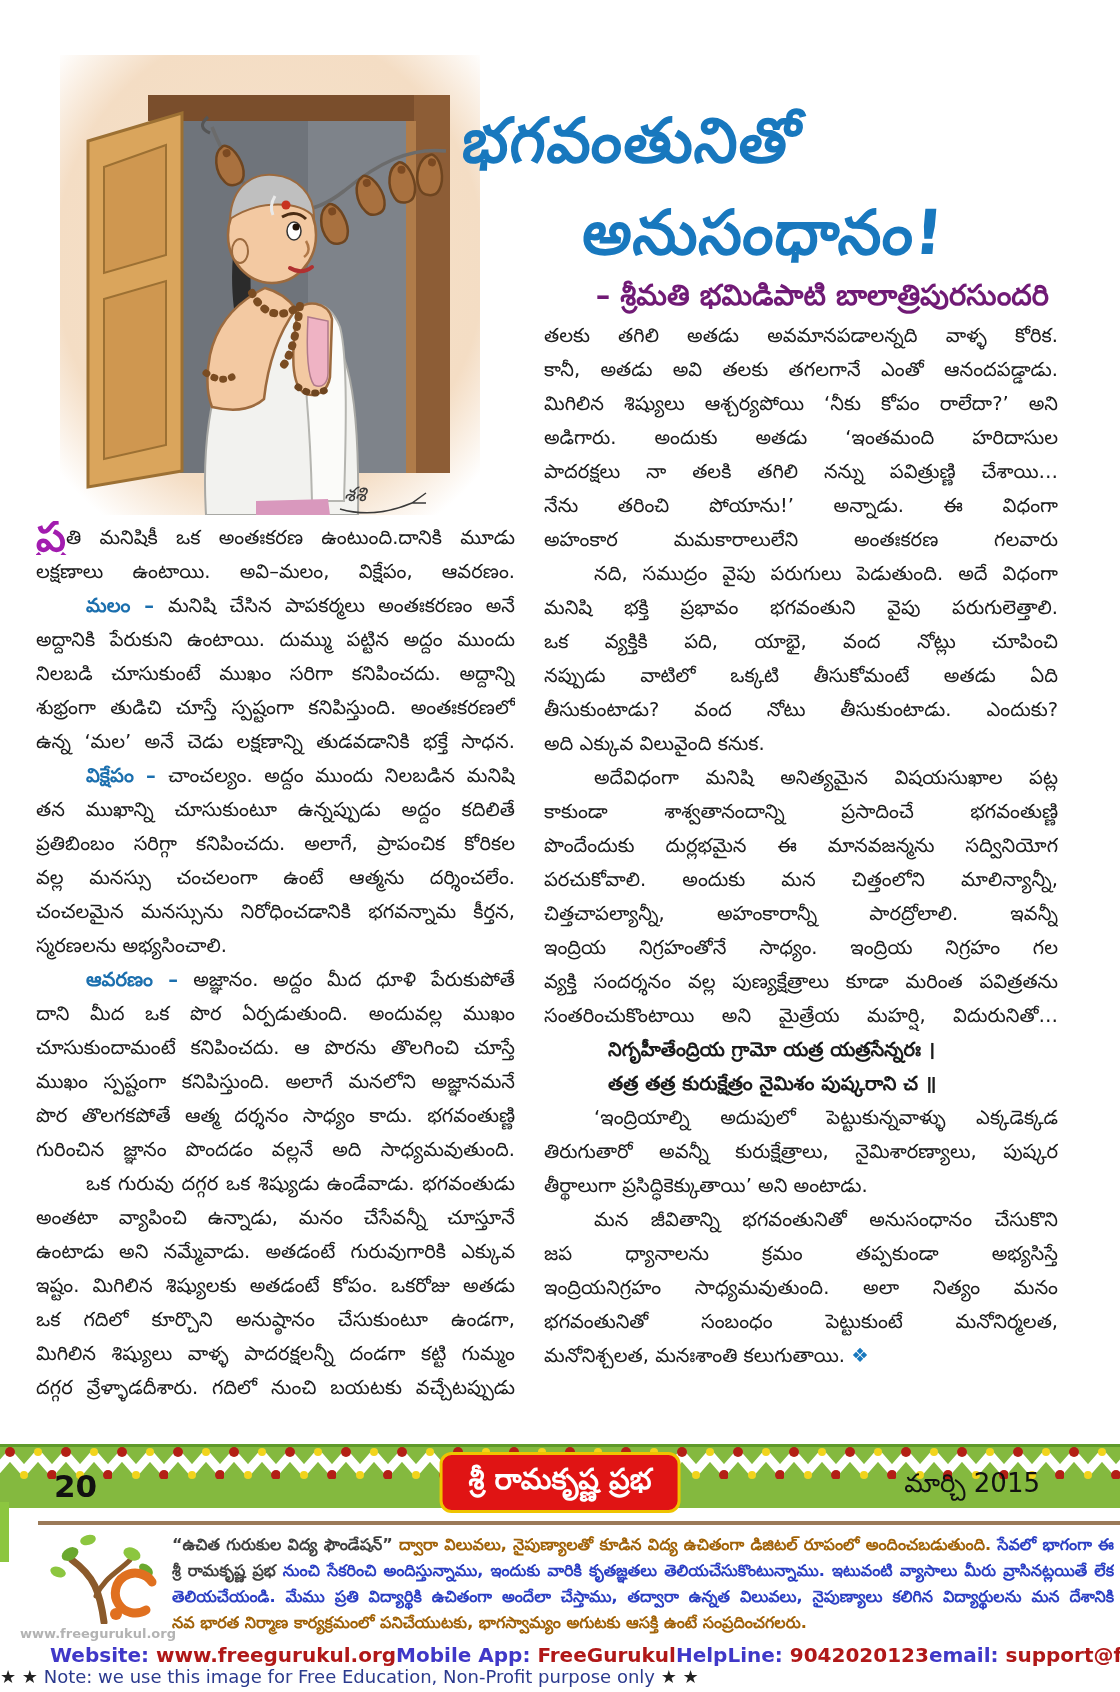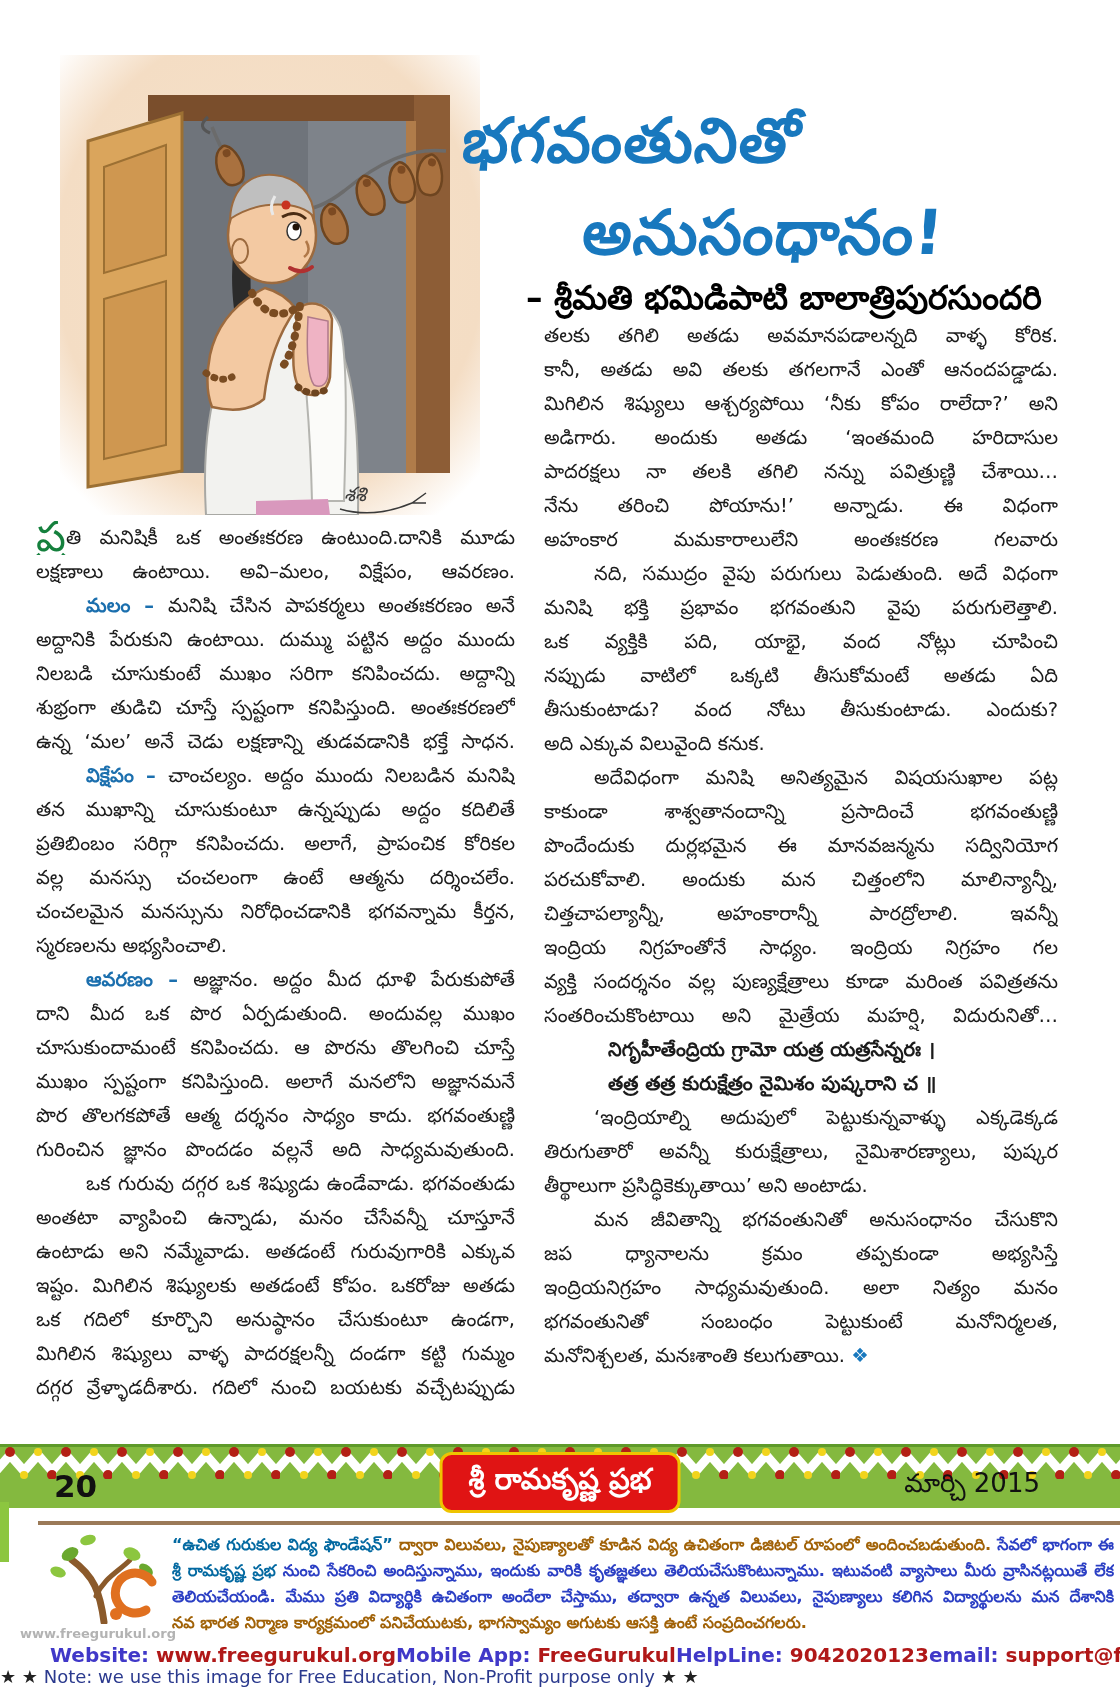--- a/index.html
+++ b/index.html
@@ -3,52 +3,52 @@
 <meta charset="utf-8">
 <style>
   html,body{margin:0;padding:0;}
   body{width:1120px;height:1692px;position:relative;overflow:hidden;background:#ffffff;
        font-family:"DejaVu Sans","Liberation Sans",sans-serif;}
   
   .title-line{position:absolute;color:#1878be;font-weight:bold;font-size:62px;
       transform:skewX(-5deg);letter-spacing:1px;white-space:nowrap;}
   #title1{left:462px;top:104px;}
   #title2{left:582px;top:196px;}
-  #author{position:absolute;left:526px;top:278px;width:512px;text-align:right;
-      color:#000000;font-weight:bold;font-size:33px;white-space:nowrap;}
+  #author{position:absolute;left:537px;top:278px;width:512px;text-align:right;
+      color:#701a75;font-weight:bold;font-size:29px;white-space:nowrap;}
   
   .col{position:absolute;color:#1b1b1b;font-size:19.5px;line-height:34px;}
   #leftcol{left:36px;top:521px;width:479px;}
   #rightcol{left:544px;top:319px;width:514px;}
   .tl{height:34px;overflow:hidden;text-align:justify;text-align-last:justify;}
   .tl.ns{text-align-last:left;}
   .tl.ind{text-indent:50px;}
   .tl.verse{font-weight:bold;text-align-last:left;text-indent:64px;}
-  .p-d{color:#15803d;font-weight:normal;font-size:42px;line-height:0;vertical-align:-7px;}
+  .p-d{color:#a21caf;font-weight:bold;font-size:42px;line-height:0;vertical-align:-7px;}
   .p-l{color:#1b6fae;font-weight:bold;}
   .p-f{color:#1878be;}
   
   #band{position:absolute;left:0;top:1444px;width:1120px;height:64px;background:#84b93f;
         border-top:3px solid #5e9a2a;box-sizing:border-box;}
   #band svg{position:absolute;left:0;top:0;}
   #pageno{position:absolute;left:54px;top:1468px;font-size:31px;font-weight:bold;color:#111;}
   #badge{position:absolute;left:50%;top:1452px;transform:translateX(-50%);
       background:#e01414;border:3px solid #efc400;border-radius:12px;padding:7px 26px;
       color:#ffffff;font-weight:bold;font-size:29px;white-space:nowrap;}
   #issuedate{position:absolute;right:80px;top:1468px;font-size:26px;color:#111;}
   
   #footer-rule{position:absolute;left:38px;top:1521px;width:1082px;height:4px;background:#9b7a58;}
   #green-notch{position:absolute;left:0;top:1502px;width:9px;height:60px;background:#8cc63f;}
   #logo{position:absolute;left:42px;top:1526px;}
   #logo-caption{position:absolute;left:14px;top:1626px;width:168px;text-align:center;
       font-size:13px;font-weight:bold;color:#b3b3b3;}
   #footer-msg{position:absolute;left:172px;top:1532px;width:942px;font-size:16px;
       font-weight:bold;}
   #footer-msg .tl{height:26px;line-height:26px;}
-  .p-m{color:#0369a1;}
+  .p-m{color:#404040;}
   .p-g{color:#a16207;}
   .p-u{color:#2b3fc4;}
   #contacts{position:absolute;left:50px;top:1643px;width:1020px;display:flex;
       font-size:20px;font-weight:bold;white-space:nowrap;}
   .c-label{color:#4038c8;}
   .c-value{color:#b01818;}
   #note{position:absolute;left:0;top:1666px;width:1120px;font-size:18px;}
   .p-s{color:#222222;}
   .p-n{color:#2b3a8e;}
   

